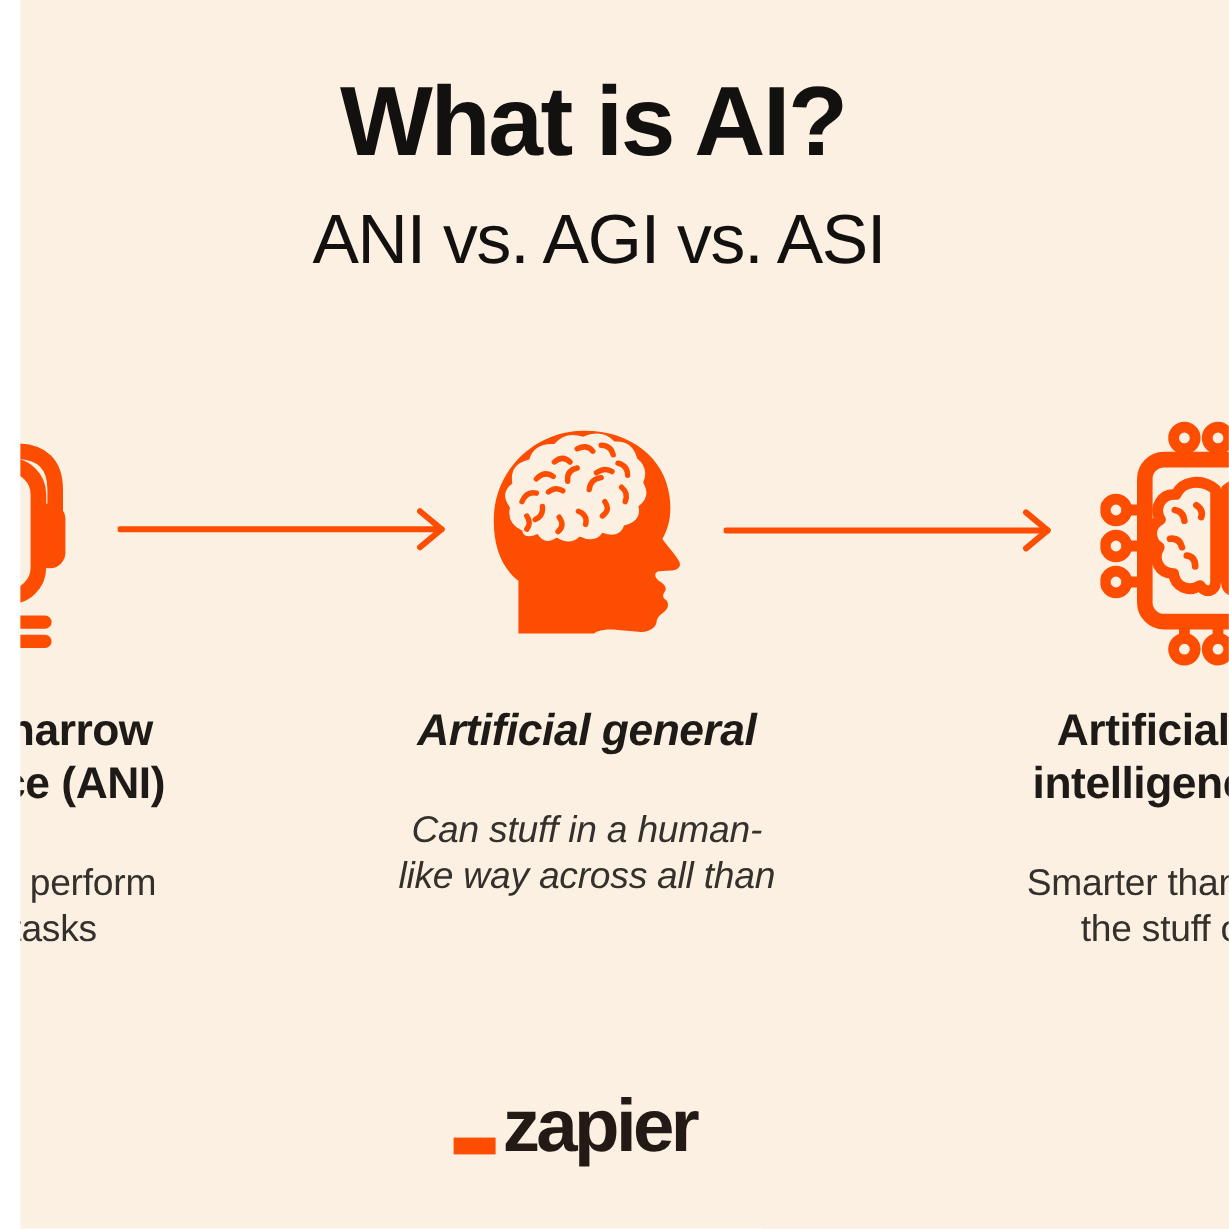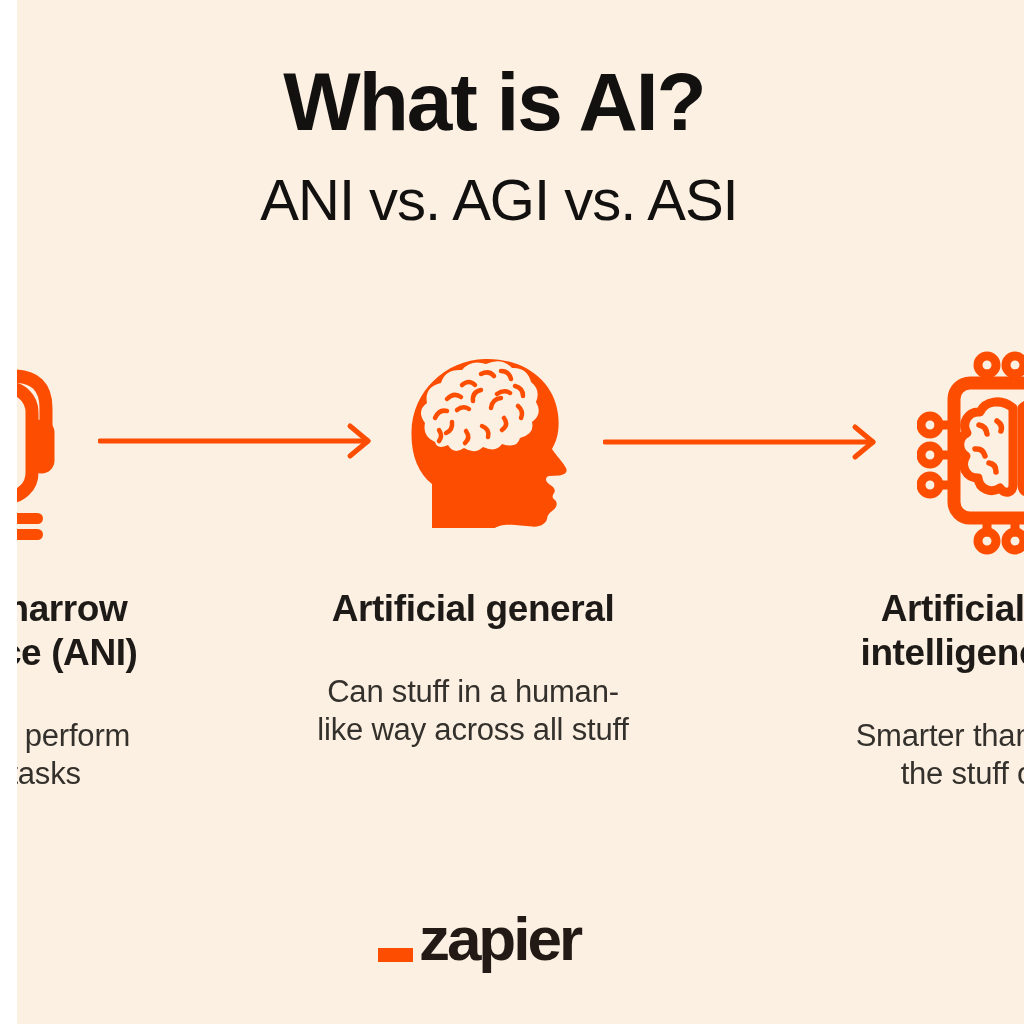--- a/index.html
+++ b/index.html
@@ -14,21 +14,21 @@
     text-align:center;font-size:82px;font-weight:800;letter-spacing:-2px;
     color:var(--title,#131110);line-height:1.1;
   }
   .subtitle{
     position:absolute;left:-30px;top:168px;width:1024px;margin:0;
     text-align:center;font-size:58px;font-weight:500;letter-spacing:-1px;
     color:var(--title,#131110);line-height:1.1;
   }
   .col{position:absolute;top:587px;width:560px;text-align:center;}
   .col-ani{left:-307px;}
-  .col-agi{left:176px;}
+  .col-agi{left:192px;font-style:italic;}
   .col-asi{left:710px;}
   .heading-line{
     font-size:37px;font-weight:700;line-height:44px;letter-spacing:-0.4px;
     color:var(--heading,#1D1A17);
   }
   .col-desc{margin-top:42px;}
   .desc-line{
     font-size:31px;font-weight:400;line-height:38px;letter-spacing:-0.2px;
     color:var(--body,#34312C);
   }
@@ -180,21 +180,21 @@
       <div class="desc-line">specific tasks</div>
     </div>
   </div>
 
   <div class="col col-agi">
     <div class="col-heading">
       <div class="heading-line">Artificial general</div>
     </div>
     <div class="col-desc">
       <div class="desc-line">Can stuff in a human-</div>
-      <div class="desc-line">like way across all stuff</div>
+      <div class="desc-line">like way across all than</div>
     </div>
   </div>
 
   <div class="col col-asi">
     <div class="col-heading">
       <div class="heading-line">Artificial super</div>
       <div class="heading-line">intelligence (ASI)</div>
     </div>
     <div class="col-desc">
       <div class="desc-line">Smarter than humans;</div>

